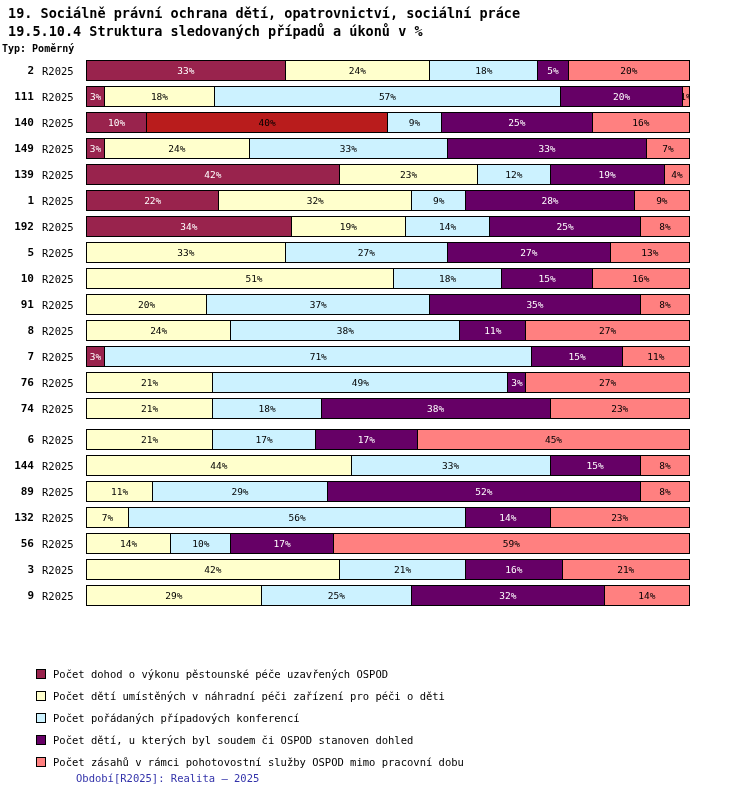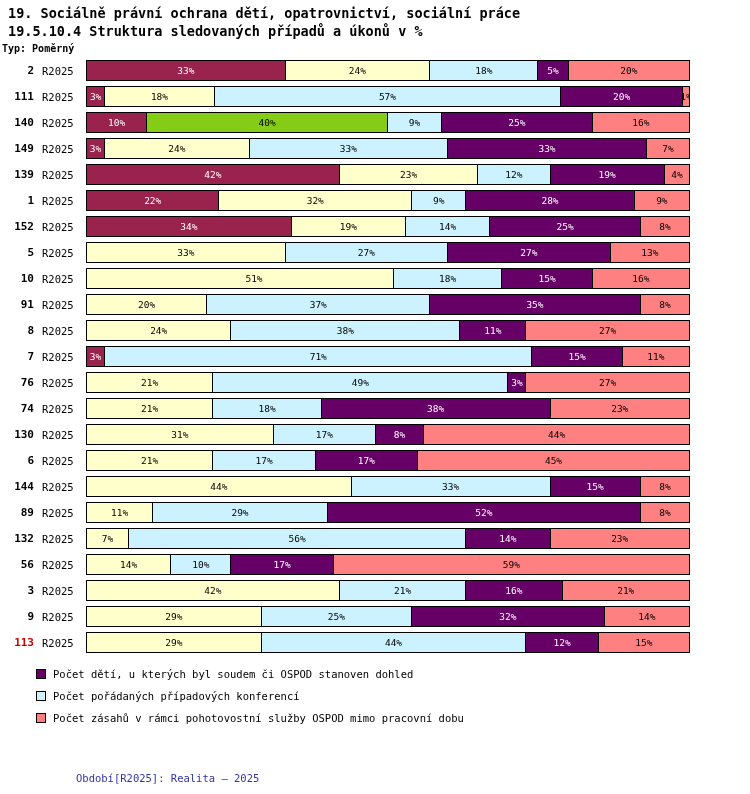--- a/index.html
+++ b/index.html
@@ -175,21 +175,21 @@
         </tr>
         <tr class="rowspacer">
           <td colspan="3" style="height: 5px;"></td>
         </tr>
         <tr>
           <td class="c-id">140</td>
           <td class="c-per">R2025</td>
           <td class="c-bar">
             <div class="barwrap">
               <div class="seg" style="width: 10%; background: rgb(153, 35, 77); color: rgb(255, 255, 255);">10%</div>
-              <div class="seg" style="width: 40%; background: #84cc16; color: rgb(0, 0, 0);">40%</div>
+              <div class="seg" style="width: 40%; background: #b91c1c; color: rgb(0, 0, 0);">40%</div>
               <div class="seg" style="width: 9%; background: rgb(204, 242, 255); color: rgb(0, 0, 0);">9%</div>
               <div class="seg" style="width: 25%; background: rgb(102, 0, 102); color: rgb(255, 255, 255);">25%</div>
               <div class="seg" style="width: 16%; background: rgb(255, 128, 128); color: rgb(0, 0, 0);">16%</div>
             </div>
           </td>
         </tr>
         <tr class="rowspacer">
           <td colspan="3" style="height: 5px;"></td>
         </tr>
         <tr>
@@ -234,21 +234,21 @@
               <div class="seg" style="width: 9%; background: rgb(204, 242, 255); color: rgb(0, 0, 0);">9%</div>
               <div class="seg" style="width: 28%; background: rgb(102, 0, 102); color: rgb(255, 255, 255);">28%</div>
               <div class="seg" style="width: 9%; background: rgb(255, 128, 128); color: rgb(0, 0, 0);">9%</div>
             </div>
           </td>
         </tr>
         <tr class="rowspacer">
           <td colspan="3" style="height: 5px;"></td>
         </tr>
         <tr>
-          <td class="c-id">152</td>
+          <td class="c-id">192</td>
           <td class="c-per">R2025</td>
           <td class="c-bar">
             <div class="barwrap">
               <div class="seg" style="width: 34%; background: rgb(153, 35, 77); color: rgb(255, 255, 255);">34%</div>
               <div class="seg" style="width: 19%; background: rgb(255, 255, 204); color: rgb(0, 0, 0);">19%</div>
               <div class="seg" style="width: 14%; background: rgb(204, 242, 255); color: rgb(0, 0, 0);">14%</div>
               <div class="seg" style="width: 25%; background: rgb(102, 0, 102); color: rgb(255, 255, 255);">25%</div>
               <div class="seg" style="width: 8%; background: rgb(255, 128, 128); color: rgb(0, 0, 0);">8%</div>
             </div>
           </td>
@@ -354,32 +354,20 @@
               <div class="seg" style="width: 21%; background: rgb(255, 255, 204); color: rgb(0, 0, 0);">21%</div>
               <div class="seg" style="width: 18%; background: rgb(204, 242, 255); color: rgb(0, 0, 0);">18%</div>
               <div class="seg" style="width: 38%; background: rgb(102, 0, 102); color: rgb(255, 255, 255);">38%</div>
               <div class="seg" style="width: 23%; background: rgb(255, 128, 128); color: rgb(0, 0, 0);">23%</div>
             </div>
           </td>
         </tr>
         <tr class="rowspacer">
           <td colspan="3" style="height: 5px;"></td>
         </tr>
-        <tr>
-          <td class="c-id">130</td>
-          <td class="c-per">R2025</td>
-          <td class="c-bar">
-            <div class="barwrap">
-              <div class="seg" style="width: 31%; background: rgb(255, 255, 204); color: rgb(0, 0, 0);">31%</div>
-              <div class="seg" style="width: 17%; background: rgb(204, 242, 255); color: rgb(0, 0, 0);">17%</div>
-              <div class="seg" style="width: 8%; background: rgb(102, 0, 102); color: rgb(255, 255, 255);">8%</div>
-              <div class="seg" style="width: 44%; background: rgb(255, 128, 128); color: rgb(0, 0, 0);">44%</div>
-            </div>
-          </td>
-        </tr>
         <tr class="rowspacer">
           <td colspan="3" style="height: 5px;"></td>
         </tr>
         <tr>
           <td class="c-id">6</td>
           <td class="c-per">R2025</td>
           <td class="c-bar">
             <div class="barwrap">
               <div class="seg" style="width: 21%; background: rgb(255, 255, 204); color: rgb(0, 0, 0);">21%</div>
               <div class="seg" style="width: 17%; background: rgb(204, 242, 255); color: rgb(0, 0, 0);">17%</div>
@@ -473,45 +461,41 @@
             <div class="barwrap">
               <div class="seg" style="width: 29%; background: rgb(255, 255, 204); color: rgb(0, 0, 0);">29%</div>
               <div class="seg" style="width: 25%; background: rgb(204, 242, 255); color: rgb(0, 0, 0);">25%</div>
               <div class="seg" style="width: 32%; background: rgb(102, 0, 102); color: rgb(255, 255, 255);">32%</div>
               <div class="seg" style="width: 14%; background: rgb(255, 128, 128); color: rgb(0, 0, 0);">14%</div>
             </div>
           </td>
         </tr>
         <tr class="rowspacer">
           <td colspan="3" style="height: 5px;"></td>
-        </tr>
-        <tr>
-          <td class="c-id highlight">113</td>
-          <td class="c-per">R2025</td>
-          <td class="c-bar">
-            <div class="barwrap">
-              <div class="seg" style="width: 29%; background: rgb(255, 255, 204); color: rgb(0, 0, 0);">29%</div>
-              <div class="seg" style="width: 44%; background: rgb(204, 242, 255); color: rgb(0, 0, 0);">44%</div>
-              <div class="seg" style="width: 12%; background: rgb(102, 0, 102); color: rgb(255, 255, 255);">12%</div>
-              <div class="seg" style="width: 15%; background: rgb(255, 128, 128); color: rgb(0, 0, 0);">15%</div>
-            </div>
-          </td>
         </tr>
       </tbody>
   </table>
 </div>
 
 <div class="legend" id="legend-container">
     <div class="legend-item">
-      <span class="legend-swatch" style="background: rgb(102, 0, 102);"></span>
-      <span class="legend-label">Počet dětí, u kterých byl soudem či OSPOD stanoven dohled</span>
+      <span class="legend-swatch" style="background: rgb(153, 35, 77);"></span>
+      <span class="legend-label">Počet dohod o výkonu pěstounské péče uzavřených OSPOD</span>
+    </div>
+    <div class="legend-item">
+      <span class="legend-swatch" style="background: rgb(255, 255, 204);"></span>
+      <span class="legend-label">Počet dětí umístěných v náhradní péči zařízení pro péči o děti</span>
     </div>
     <div class="legend-item">
       <span class="legend-swatch" style="background: rgb(204, 242, 255);"></span>
       <span class="legend-label">Počet pořádaných případových konferencí</span>
+    </div>
+    <div class="legend-item">
+      <span class="legend-swatch" style="background: rgb(102, 0, 102);"></span>
+      <span class="legend-label">Počet dětí, u kterých byl soudem či OSPOD stanoven dohled</span>
     </div>
     <div class="legend-item">
       <span class="legend-swatch" style="background: rgb(255, 128, 128);"></span>
       <span class="legend-label">Počet zásahů v rámci pohotovostní služby OSPOD mimo pracovní dobu</span>
     </div>
   </div>
 
 <div class="footer">Období[R2025]: Realita – 2025</div>
 
 </body></html>

